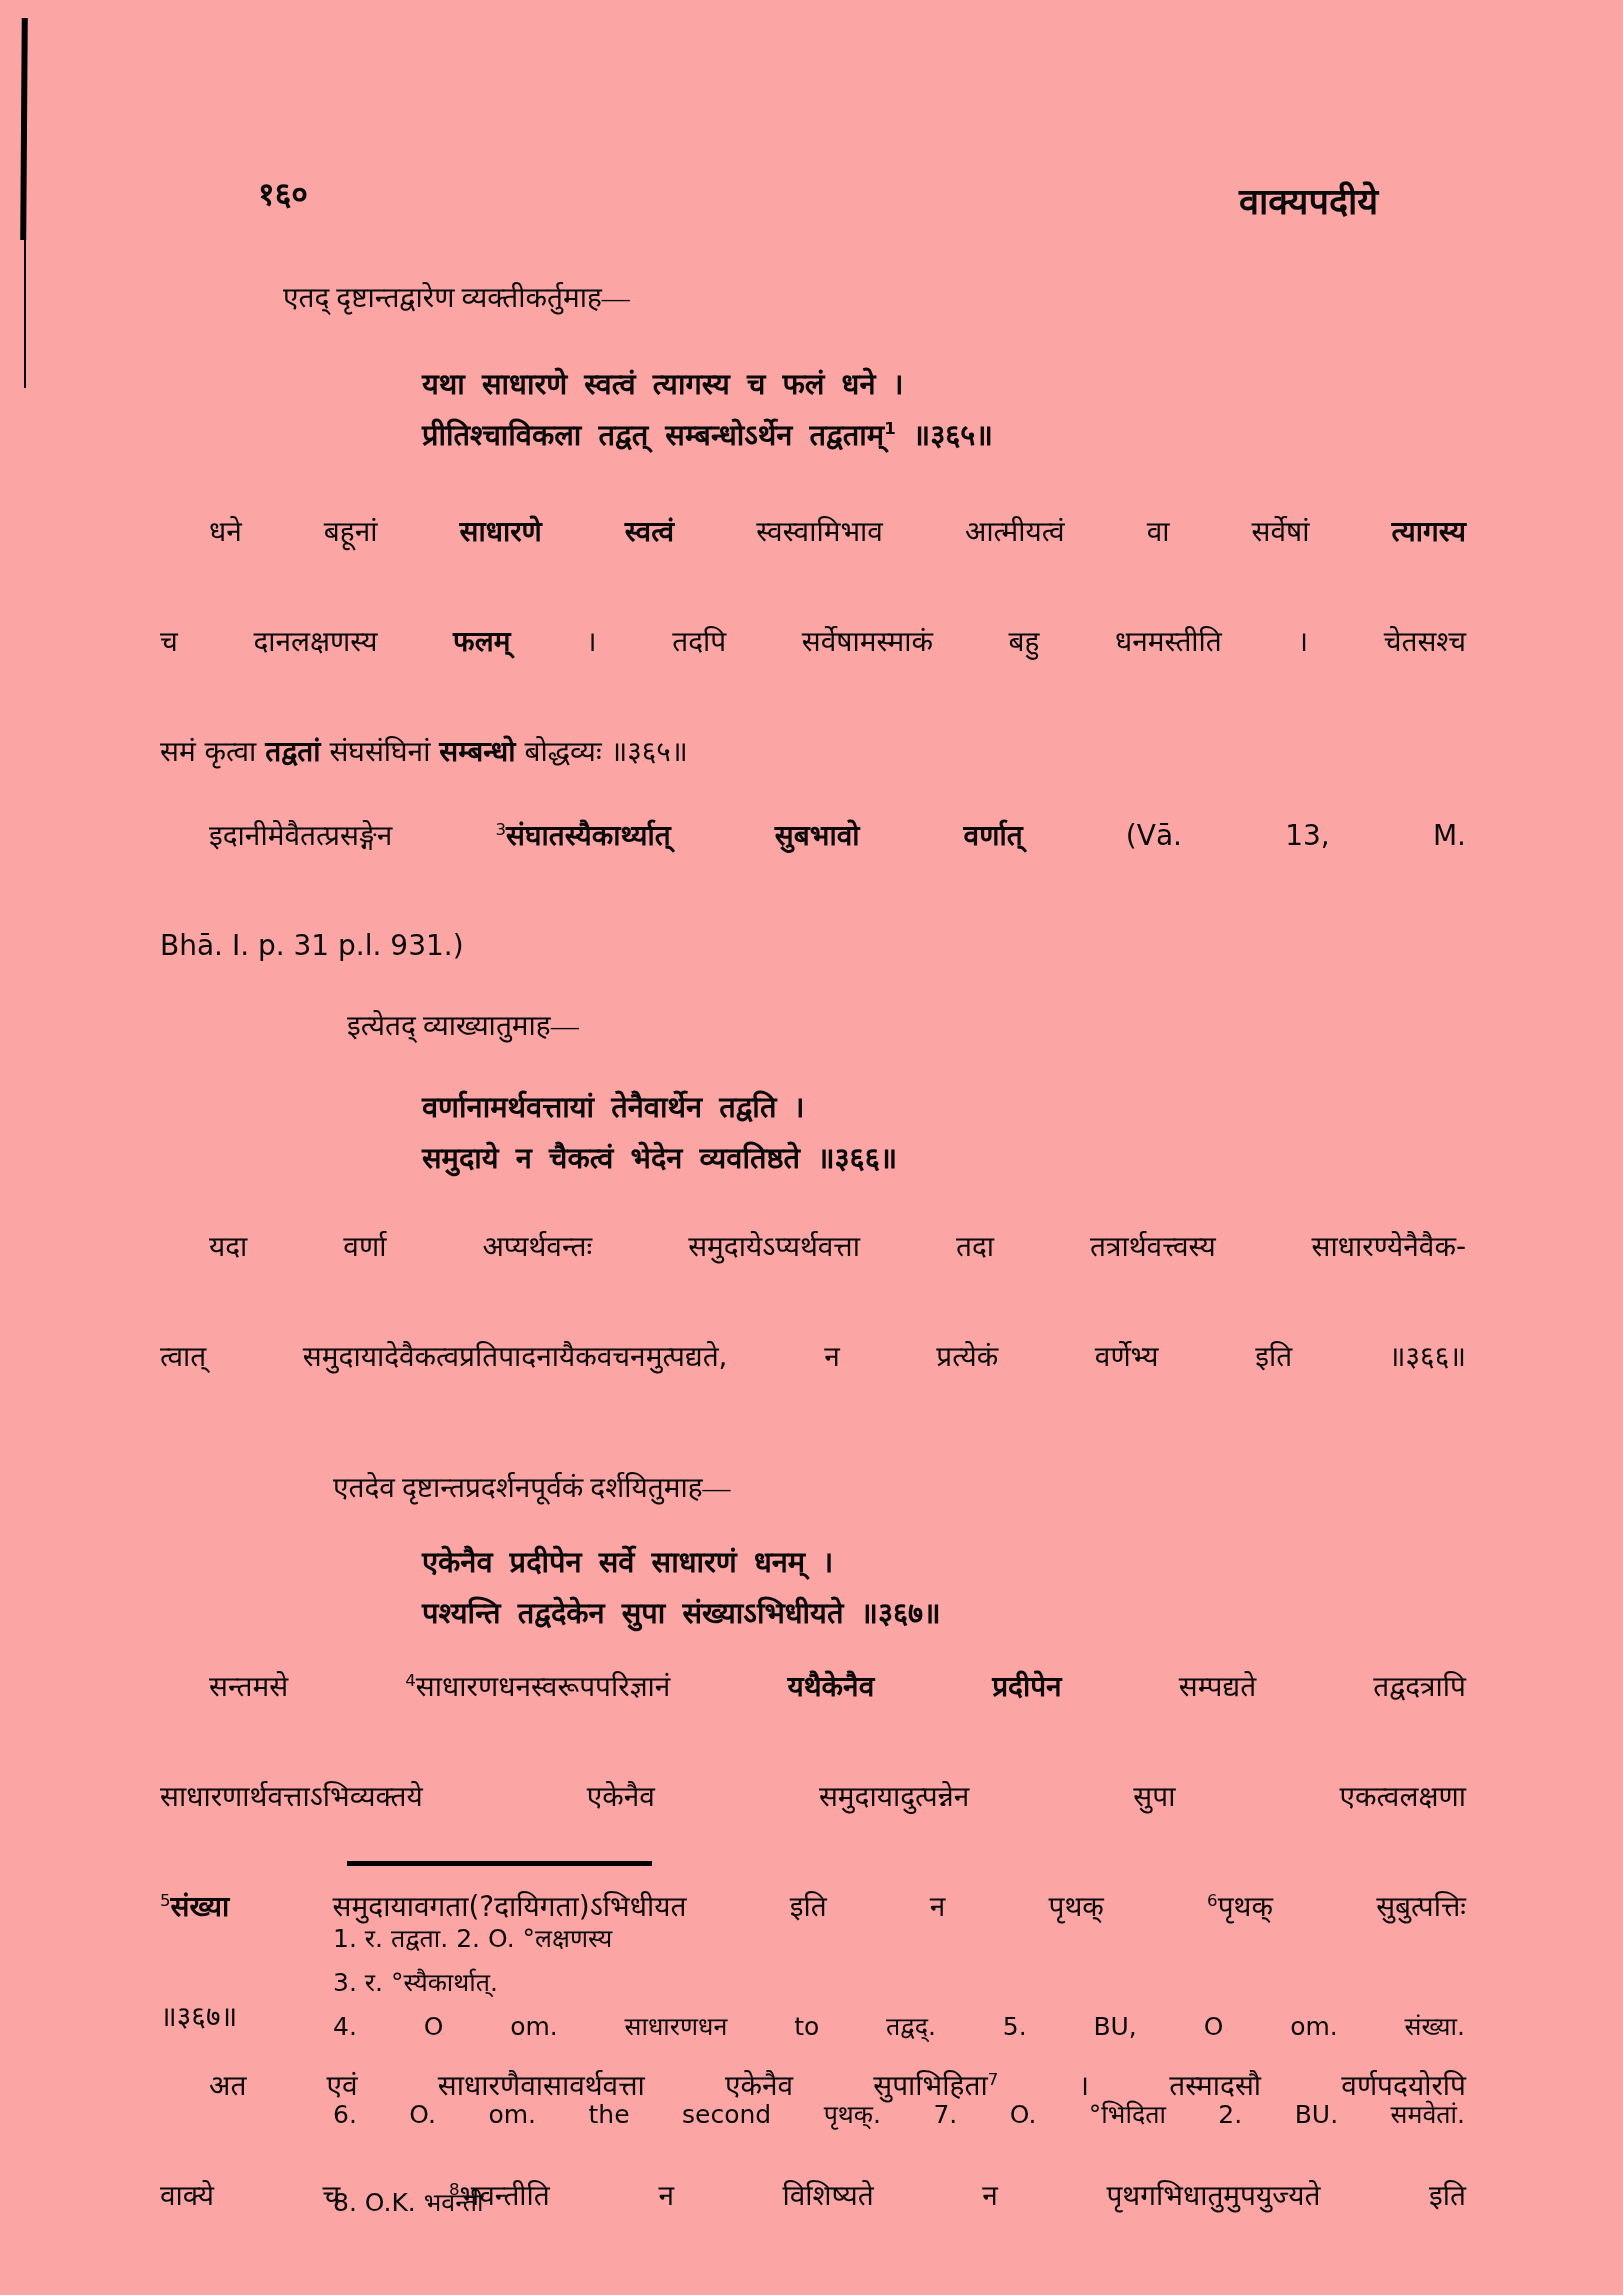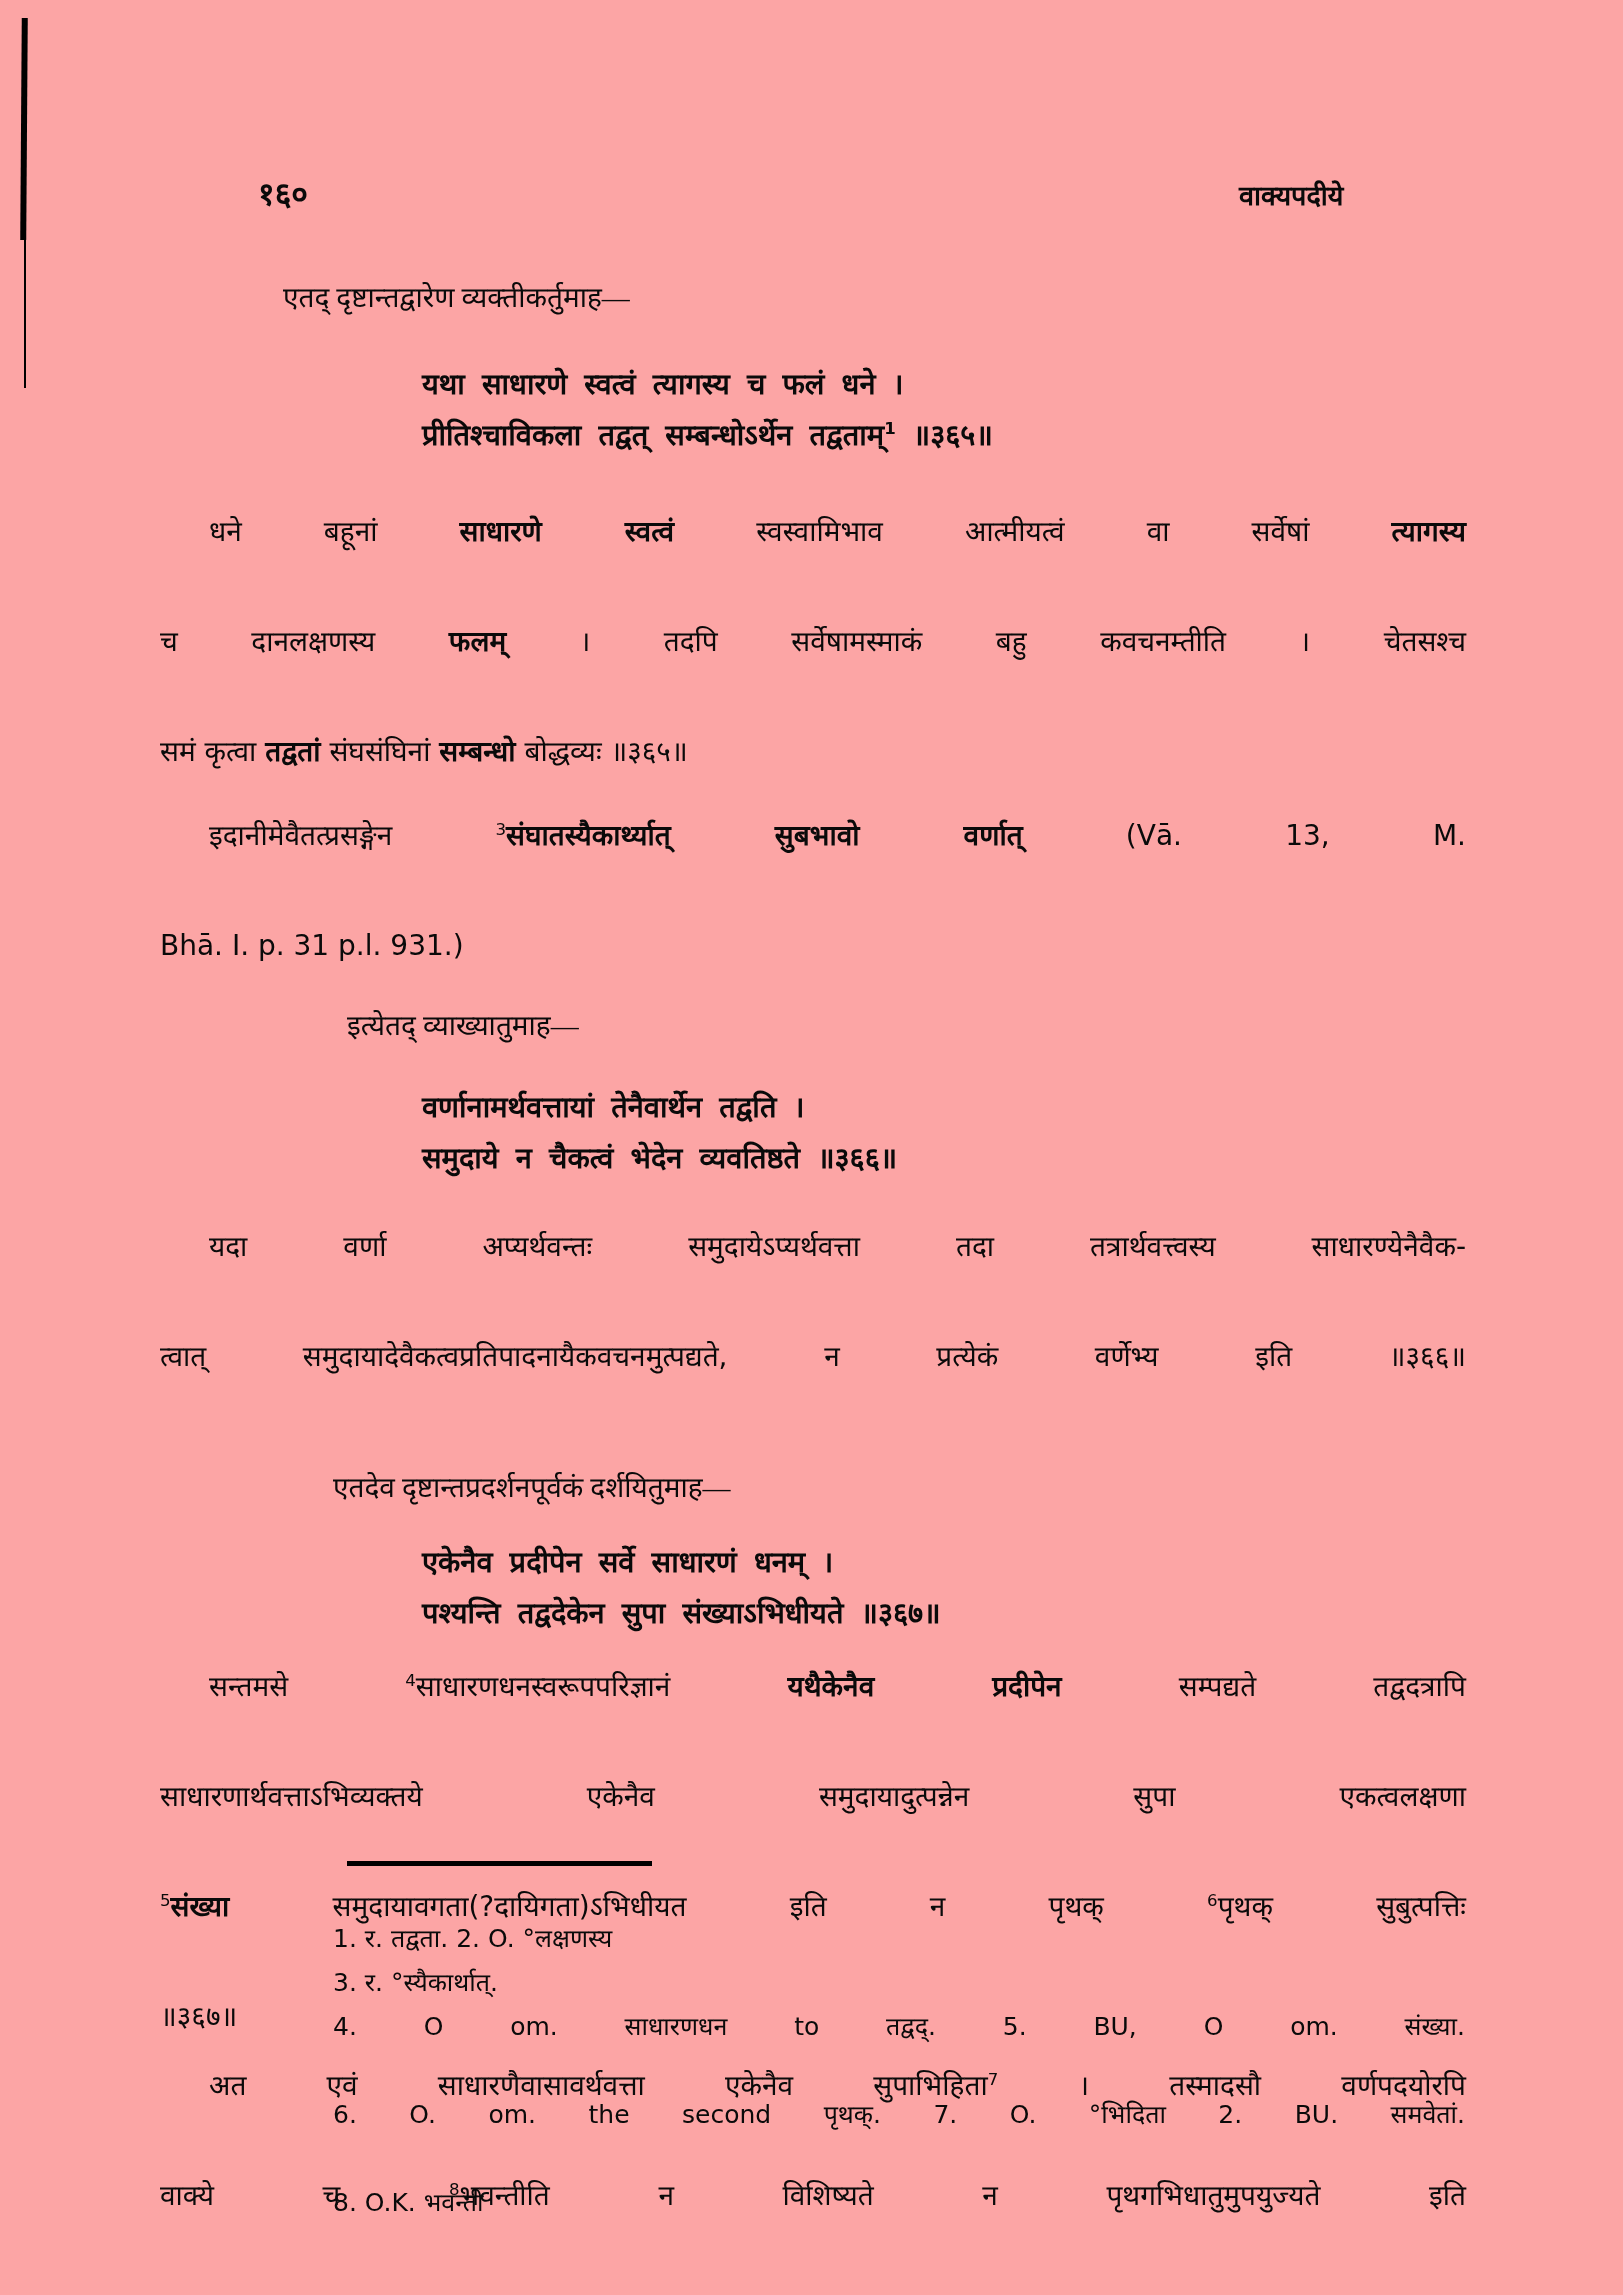--- a/index.html
+++ b/index.html
@@ -8,21 +8,21 @@
     width:1623px;height:2295px;
     background:#fca5a5;
     color:#0a0a0a;
     font-family:"DejaVu Sans","Liberation Serif",sans-serif;
     overflow:hidden;
   }
   
   .edge1{position:absolute;left:21px;top:18px;width:6.2px;height:222px;background:#000;transform:rotate(0.4deg);}
   .edge2{position:absolute;left:23.6px;top:239px;width:2.8px;height:149px;background:#000;}
   .pageno{position:absolute;top:171px;left:258px;font-size:32px;font-weight:bold;}
-  .headtitle{position:absolute;top:176px;left:1239px;font-size:27px;font-weight:bold;}
+  .headtitle{position:absolute;top:176px;left:1239px;font-size:36px;font-weight:bold;}
   .body-col{position:absolute;top:269px;left:160px;width:1306px;font-size:28px;}
   .line{display:block;line-height:55px;white-space:normal;}
   .just{text-align:justify;}
   .just::after{content:"";display:inline-block;width:100%;height:0;}
   .ind{text-indent:49px;}
   .bold{font-weight:700;}
   sup{font-size:16.6px;line-height:0;}
   .intro .line{line-height:42px;font-family:Liberation Serif, serif;}
   .verse{font-weight:700;font-size:29px;word-spacing:7px;}
   .verse .line{line-height:51px;}
@@ -56,21 +56,21 @@
   <main class="body-col">
       <div class="block intro blk0">
         <div class="line"><span>एतद् दृष्टान्तद्वारेण व्यक्तीकर्तुमाह—</span></div>
       </div>
       <div class="block verse blk1">
         <div class="line"><span>यथा साधारणे स्वत्वं त्यागस्य च फलं धने ।</span></div>
         <div class="line"><span>प्रीतिश्चाविकला तद्वत् सम्बन्धोऽर्थेन तद्वताम्</span><sup>1</sup><span> ॥३६५॥</span></div>
       </div>
       <div class="block para blk2">
         <div class="line just ind"><span>धने बहूनां </span><span class="bold">साधारणे स्वत्वं</span><span> स्वस्वामिभाव आत्मीयत्वं वा सर्वेषां </span><span class="bold">त्यागस्य</span></div>
-        <div class="line just"><span>च दानलक्षणस्य </span><span class="bold">फलम्</span><span> । तदपि सर्वेषामस्माकं बहु कवचनम्तीति । चेतसश्च</span></div>
+        <div class="line just"><span>च दानलक्षणस्य </span><span class="bold">फलम्</span><span> । तदपि सर्वेषामस्माकं बहु धनमस्तीति । चेतसश्च</span></div>
         <div class="line"><span>समं कृत्वा </span><span class="bold">तद्वतां</span><span> संघसंघिनां </span><span class="bold">सम्बन्धो</span><span> बोद्धव्यः ॥३६५॥</span></div>
       </div>
       <div class="block para blk3">
         <div class="line just ind"><span>इदानीमेवैतत्प्रसङ्गेन </span><sup>3</sup><span class="bold">संघातस्यैकार्थ्यात् सुबभावो वर्णात्</span><span> (Vā. 13, M.</span></div>
         <div class="line"><span>Bhā. I. p. 31 p.l. 931.)</span></div>
       </div>
       <div class="block intro blk4">
         <div class="line"><span>इत्येतद् व्याख्यातुमाह—</span></div>
       </div>
       <div class="block verse blk5">

